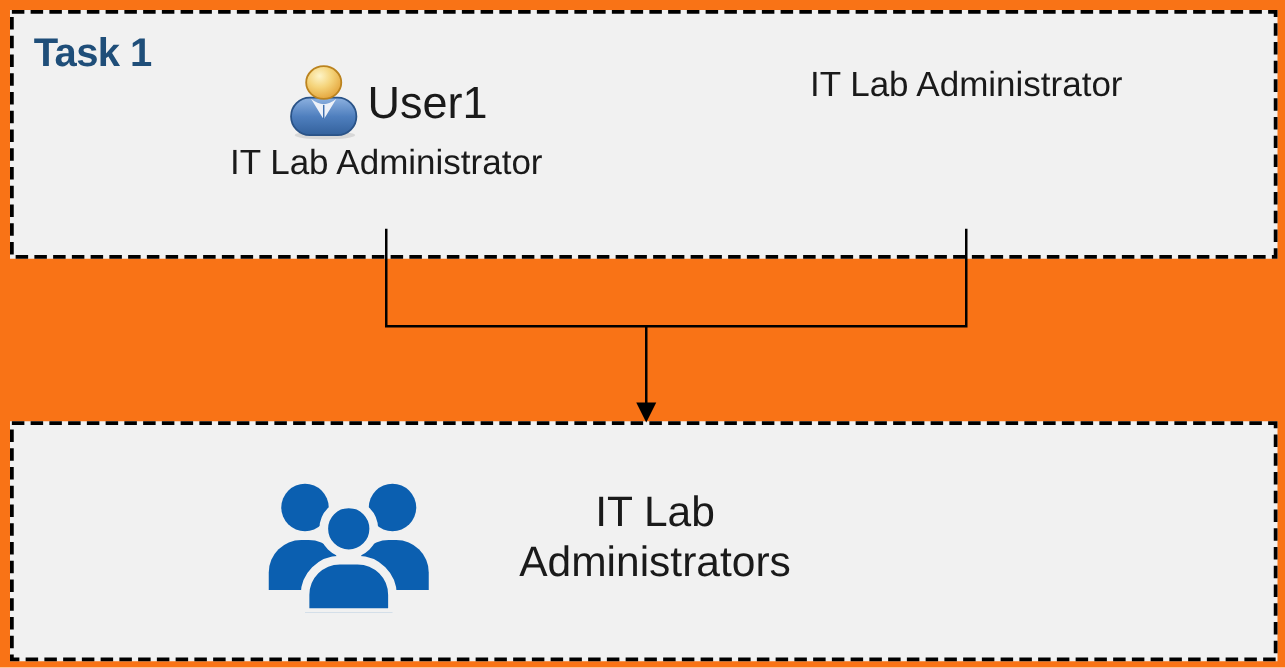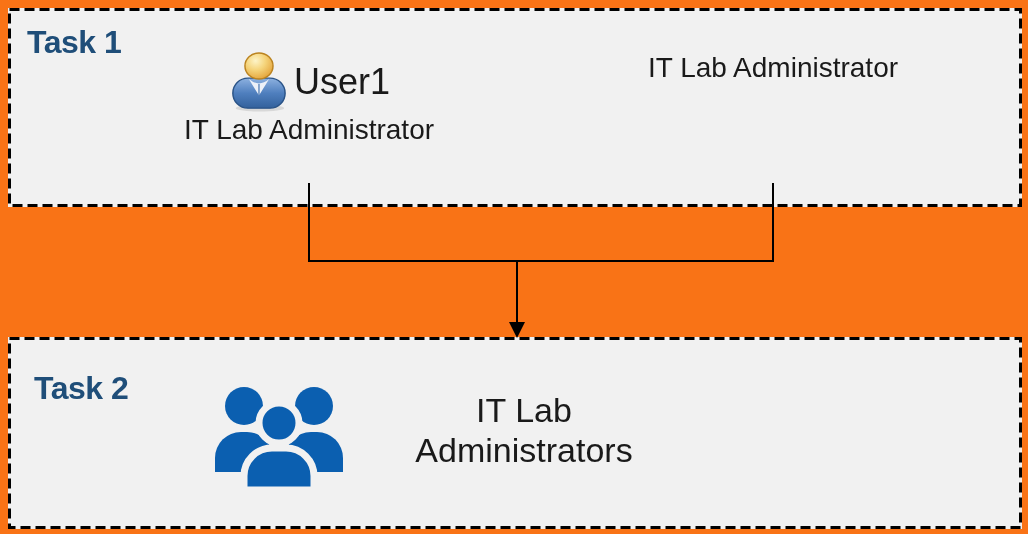--- a/index.html
+++ b/index.html
@@ -47,21 +47,20 @@
         <stop offset="50%" stop-color="#4f7fbe"></stop>
         <stop offset="100%" stop-color="#33619c"></stop>
       </linearGradient>
     </defs>
   </svg>
 
   <div class="task-box" id="task1-box"></div>
   <div class="task-box" id="task2-box"></div>
 
   <div class="task-label" id="task1-label">Task 1</div>
-  <div class="task-label" id="task2-label">Task 2</div>
 
   <div class="persona" id="persona-1">
     <div class="persona-row">
       <svg width="62" height="60" viewBox="0 0 64 62">
         <ellipse cx="33" cy="58" rx="25" ry="3.5" fill="rgba(0,0,0,0.10)"></ellipse>
         <rect x="5" y="27" width="54" height="31" rx="15.5" fill="url(#bodyGrad)" stroke="#2a5387" stroke-width="1.5"></rect>
         <path d="M21.5,28 L32,45 L42.5,28 Q37,32.5 32,32.5 Q27,32.5 21.5,28 Z" fill="#edf1f8"></path>
         <path d="M32,45 L32,33" stroke="#3f6fae" stroke-width="1.2"></path>
         <ellipse cx="32" cy="14.5" rx="14.5" ry="13.5" fill="url(#headGrad)" stroke="#bb831f" stroke-width="1.5"></ellipse>
       </svg>

